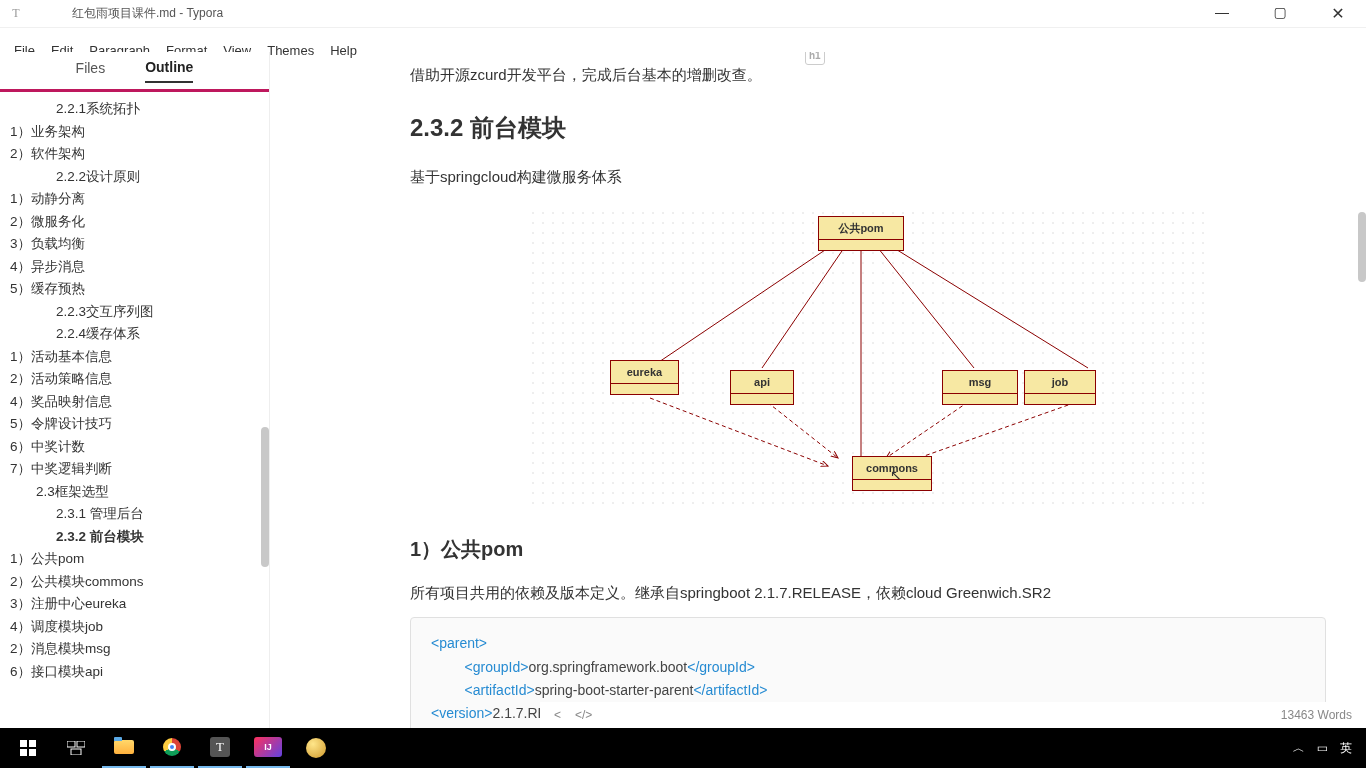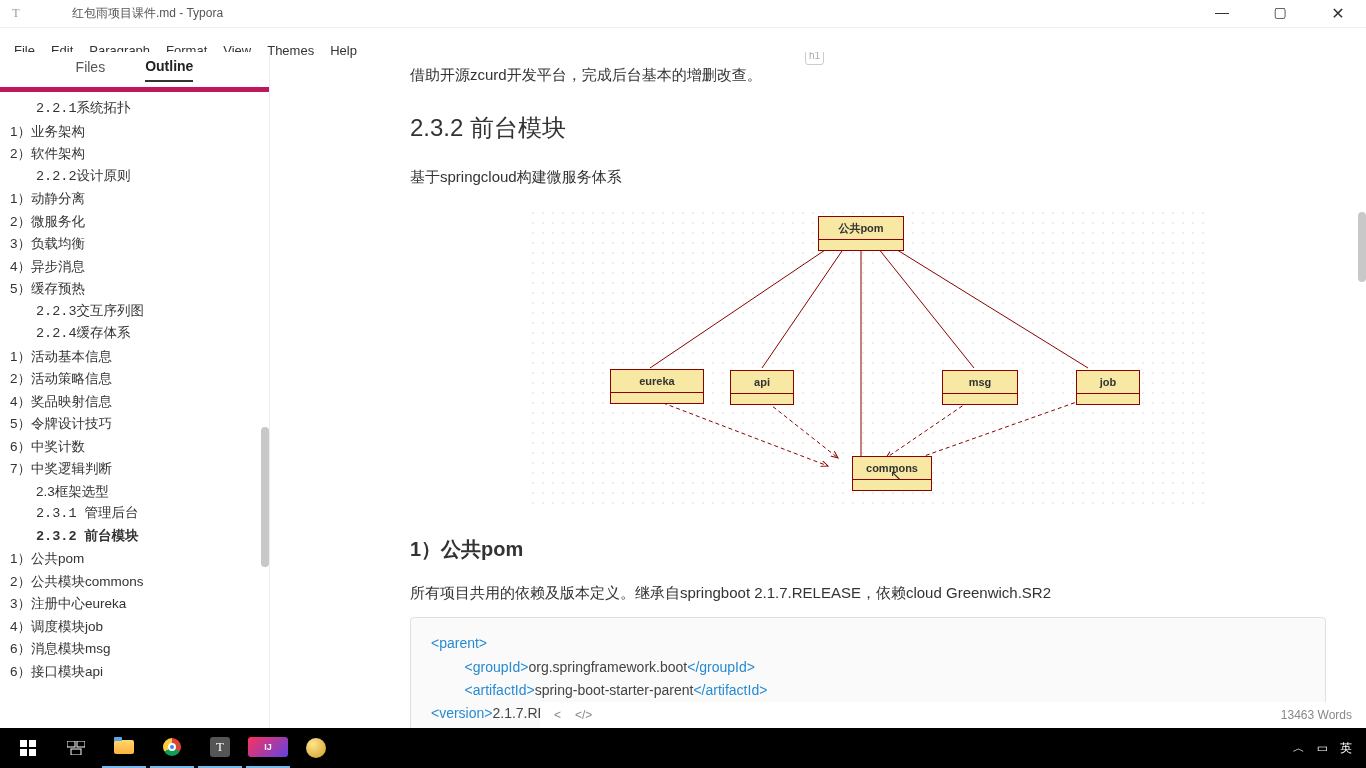--- a/index.html
+++ b/index.html
@@ -15,50 +15,50 @@
 
 
 .menubar { height: 24px; display: flex; align-items: center; padding: 0 6px; font-size: 13px; color: #333; }
 .menubar span { padding: 2px 8px; cursor: pointer; margin-top: 21px; }
 
 
 .main { flex: 1; display: flex; overflow: hidden; position: relative; }
 
 
 .sidebar { width: 270px; display: flex; flex-direction: column; border-right: 1px solid #eee; background: #fff; overflow: hidden; position: relative; }
-.sidebar-tabs { height: 40px; display: flex; align-items: center; justify-content: center; gap: 40px; border-bottom: 5px solid #be185d; font-size: 14px; }
+.sidebar-tabs { height: 40px; display: flex; align-items: center; justify-content: center; gap: 40px; border-bottom: 3px solid #be185d; font-size: 14px; }
 .sidebar-tabs .tab { cursor: pointer; color: #555; padding-bottom: 6px; }
 .sidebar-tabs .tab.active { font-weight: bold; color: #222; border-bottom: 2px solid #333; }
 .outline { flex: 1; overflow-y: auto; padding: 6px 0; font-size: 13.5px; color: #333; line-height: 22.5px; }
 .outline .item { padding: 0 10px; cursor: pointer; white-space: nowrap; overflow: hidden; text-overflow: ellipsis; }
 .outline .l1 { padding-left: 36px; }
-.outline .l2 { padding-left: 36px; font-family: Liberation Mono, monospace; }
+.outline .l2 { padding-left: 56px; }
 .outline .l3 { }
 .outline .item.active { font-weight: bold; }
 .sidebar-scroll { position: absolute; right: 0; top: 375px; width: 8px; height: 140px; background: #c8c8c8; border-radius: 4px; }
 
 
 .editor { flex: 1; position: relative; overflow: hidden; }
 .editor-content { padding: 0 40px 0 140px; overflow-y: auto; height: 100%; color: #333; font-size: 15px; line-height: 1.7; }
 .editor-content p { margin: 10px 0; }
 .hbadge { display: inline-block; border: 1px solid #ccc; border-radius: 3px; font-size: 10px; padding: 0 3px; color: #aaa; position: absolute; left: 395px; margin-top: -62px; }
-h2.h232 { font-size: 24px; font-weight: normal; margin: 20px 0 16px; position: relative; }
+h2.h232 { font-size: 24px; font-weight: bold; margin: 20px 0 16px; position: relative; }
 h3.h3pom { font-size: 20px; font-weight: bold; margin: 24px 0 14px; }
 .para { margin: 12px 0; font-size: 15px; }
 
 
 .diagram { margin: 18px auto 22px; width: 680px; height: 300px; position: relative; background-image: radial-gradient(circle, #eee 1px, transparent 1px); background-size: 10px 10px; }
 .dbox { position: absolute; border: 1px solid #8b0000; background: #f7e8a3; font-size: 11px; font-weight: bold; text-align: center; }
 .dbox .lbl { border-bottom: 1px solid #8b0000; padding: 2px 6px; }
 .dbox .gap { height: 10px; }
 .dbox.top { left: 290px; top: 8px; width: 86px; }
-.dbox.eu { left: 82px; top: 161px; width: 94px; }
+.dbox.eu { left: 82px; top: 152px; width: 69px; }
 .dbox.api { left: 202px; top: 162px; width: 64px; }
 .dbox.msg { left: 414px; top: 162px; width: 76px; }
-.dbox.job { left: 548px; top: 162px; width: 64px; }
+.dbox.job { left: 496px; top: 162px; width: 72px; }
 .dbox.com { left: 292px; top: 248px; width: 80px; margin-left: 32px; }
 .cursor-ptr { position: absolute; left: 362px; top: 256px; font-size: 14px; color: #333; }
 
 
 .codeblock { border: 1px solid #e0e0e0; border-radius: 4px; background: #fafafa; padding: 14px 20px; font-family: "Consolas", "Courier New", monospace; font-size: 14px; line-height: 1.6; margin: 12px 0; white-space: pre; overflow-x: auto; color: #333; }
 .tg { color: #268bd2; }
 .txt { color: #444; }
 
 
 .bottombar { position: absolute; bottom: 0; right: 0; left: 270px; height: 26px; display: flex; align-items: center; justify-content: space-between; padding: 0 14px; font-size: 12px; color: #888; background: #fff; }
@@ -124,21 +124,21 @@
         <div class="item l3">5）令牌设计技巧</div>
         <div class="item l3">6）中奖计数</div>
         <div class="item l3">7）中奖逻辑判断</div>
         <div class="item l1">2.3框架选型</div>
         <div class="item l2">2.3.1 管理后台</div>
         <div class="item l2 active">2.3.2 前台模块</div>
         <div class="item l3">1）公共pom</div>
         <div class="item l3">2）公共模块commons</div>
         <div class="item l3">3）注册中心eureka</div>
         <div class="item l3">4）调度模块job</div>
-        <div class="item l3">6）消息模块msg</div>
+        <div class="item l3">2）消息模块msg</div>
         <div class="item l3">6）接口模块api</div>
       </div>
     <div class="sidebar-scroll"></div>
   </div>
 
   <div class="editor">
     <div class="editor-content">
       <p class="para">借助开源zcurd开发平台，完成后台基本的增删改查。</p>
       <h2 class="h232"><span class="hbadge">h1</span><span>2.3.2 前台模块</span></h2>
       <p class="para">基于springcloud构建微服务体系</p>
@@ -229,21 +229,21 @@
   <div class="tb-item tb-active">
       <div class="folder-icon"></div>
     </div>
   <div class="tb-item tb-active">
       <div class="chrome-icon"></div>
     </div>
   <div class="tb-item tb-active">
       <div style="width:20px;height:20px;background:#555;border-radius:3px;display:flex;align-items:center;justify-content:center;color:#fff;font-family:serif;font-size:13px">T</div>
     </div>
   <div class="tb-item tb-active">
-      <div style="width:40px;height:20px;background:linear-gradient(135deg,#fe315d,#6143e1);border-radius:3px;display:flex;align-items:center;justify-content:center;color:#fff;font-size:9px;font-weight:bold">IJ</div>
+      <div style="width:28px;height:20px;background:linear-gradient(135deg,#fe315d,#6143e1);border-radius:3px;display:flex;align-items:center;justify-content:center;color:#fff;font-size:9px;font-weight:bold">IJ</div>
     </div>
   <div class="tb-item">
       <div style="width:20px;height:20px;border-radius:50%;background:radial-gradient(circle at 35% 30%,#ffe68a,#d19a2c)"></div>
     </div>
   <div class="tb-right">
     <span>︿</span>
     <span>▭</span>
     <span>英</span>
   </div>
 </div>

